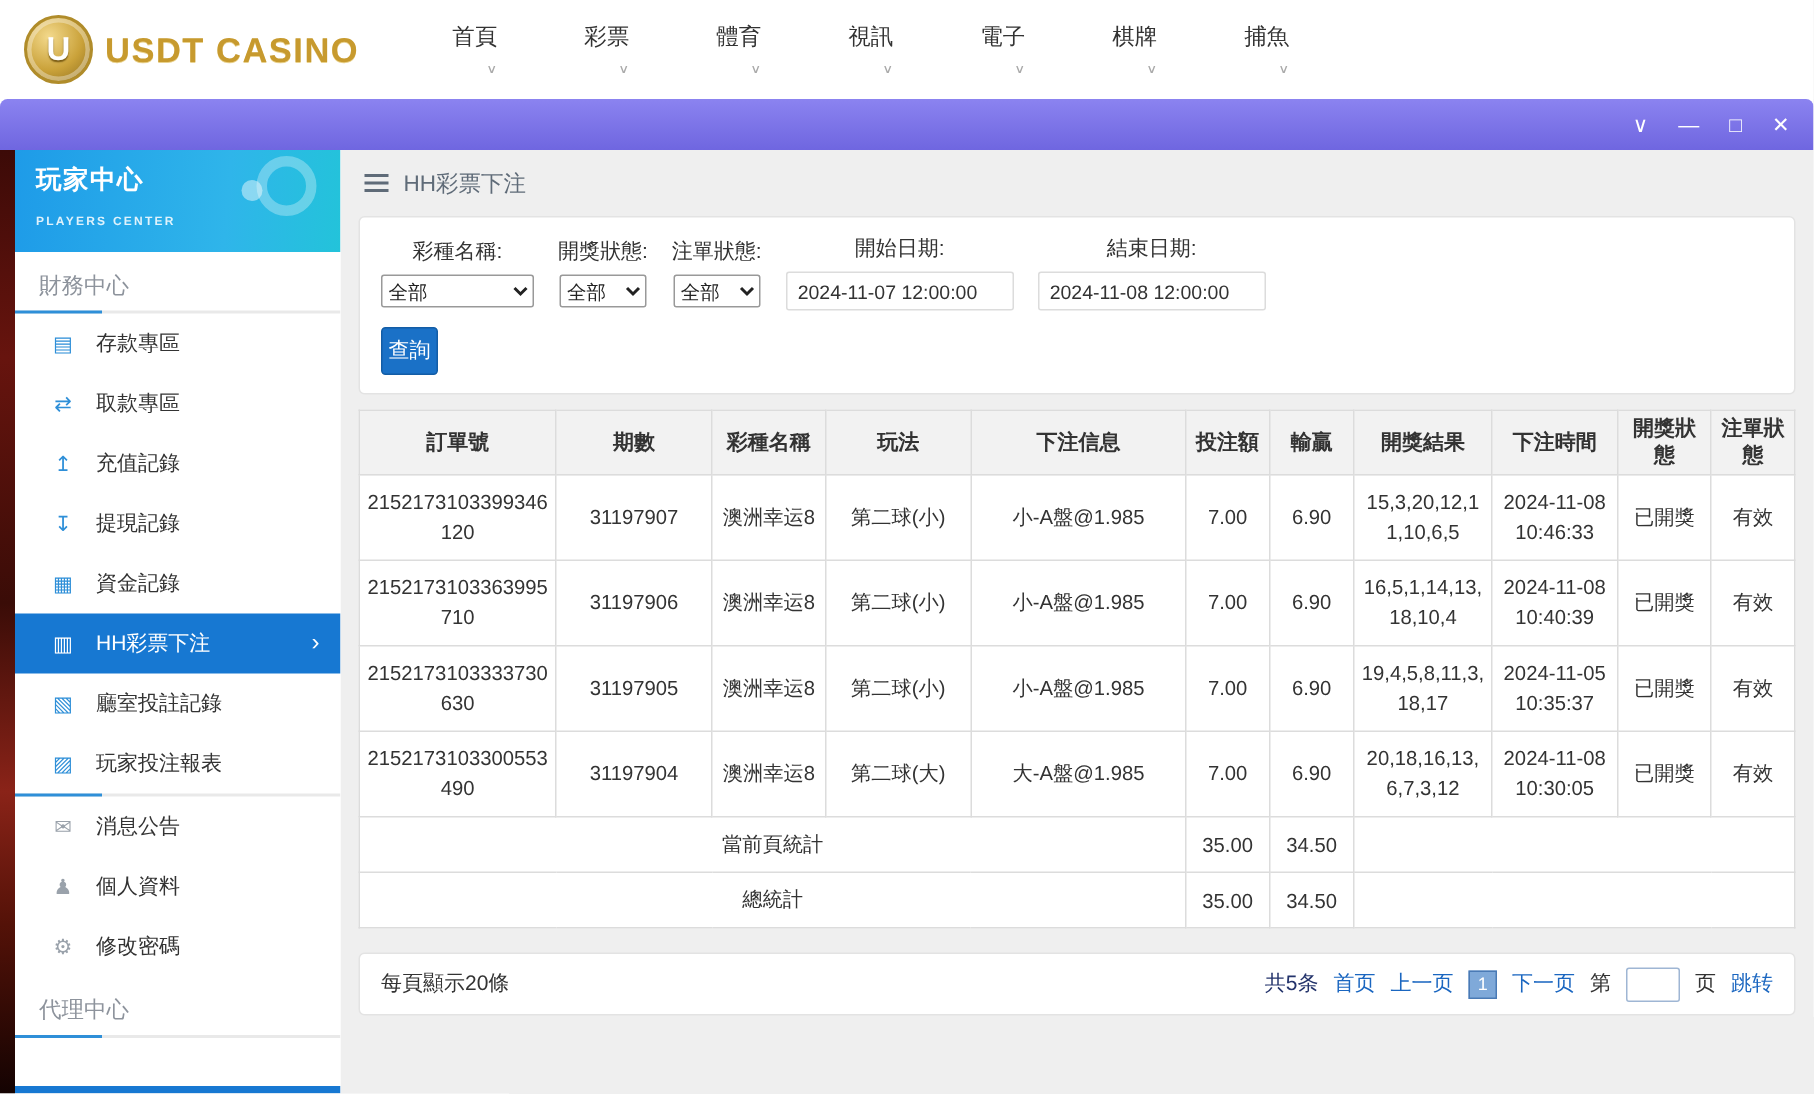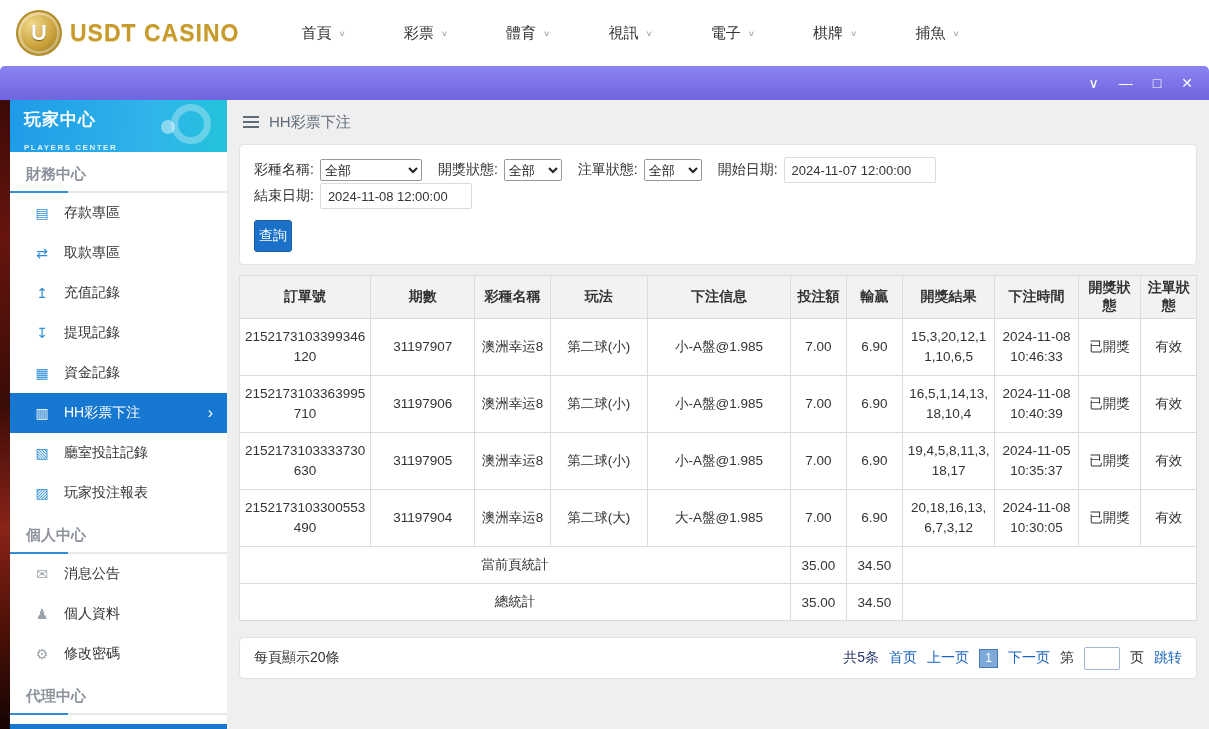--- a/index.html
+++ b/index.html
@@ -10,66 +10,66 @@
   .top-bar { height:66px; background:#fff; display:flex; align-items:center; padding-left:16px; }
   .logo { display:flex; align-items:center; gap:8px; cursor:pointer; }
   .logo-circle { width:46px; height:46px; border-radius:50%;
     background:radial-gradient(circle at 35% 30%, #f3d98c, #caa23a 55%, #8a6a1c);
     border:2px solid #b08c2a; display:flex; align-items:center; justify-content:center;
     box-shadow:inset 0 0 0 3px rgba(255,255,255,.35); }
   .logo-monogram { color:#fff; font-weight:bold; font-size:22px; text-shadow:0 1px 1px #7a5c14; }
   .logo-text { font-size:23px; font-weight:bold; letter-spacing:1px;
     color:#c79a2e; text-shadow:0 1px 0 #e9d28f; }
   .top-nav { display:flex; margin-left:62px; gap:58px; }
-  .nav-item { display:flex; align-items:center; gap:7px; font-size:15px; color:#333; cursor:pointer; }
+  .nav-item { display:flex; align-items:flex-end; gap:7px; font-size:15px; color:#333; cursor:pointer;flex-direction:column; }
   .nav-item .chev { color:#a9a9a9; font-size:10px; transform:scaleY(.8); }
 
   
   .title-bar { height:34px; background:linear-gradient(180deg,#8b83f0,#6f66e0);
     border-radius:5px 5px 0 0; display:flex; align-items:center; justify-content:flex-end;
     padding-right:16px; gap:20px; }
   .wctl { color:#fff; font-size:14px; line-height:1; cursor:pointer; }
 
   
   .app { display:flex; height:629px; }
   .left-strip { width:10px;
     background:linear-gradient(180deg,#3c0a07 0%,#67140e 22%,#3a0c07 48%,#8a2318 68%,#541208 82%,#140302 100%); }
 
   
   .sidebar { width:217px; background:#fff; position:relative; overflow:hidden; }
-  .sidebar-header { height:52px; background:linear-gradient(95deg,#1e9be8 0%,#2fb5ea 65%,#23c3da 100%);
+  .sidebar-header { height:68px; background:linear-gradient(95deg,#1e9be8 0%,#2fb5ea 65%,#23c3da 100%);
     color:#fff; padding:8px 14px; position:relative; overflow:hidden; }
   .sb-title { font-size:17px; font-weight:bold; letter-spacing:1px; }
   .sb-sub { font-size:8px; letter-spacing:1.5px; color:rgba(255,255,255,.85); margin-top:12px;font-weight:bold; }
   .pad-ring { position:absolute; right:16px; top:4px; width:40px; height:40px; border-radius:50%;
     border:7px solid rgba(255,255,255,.30); }
   .pad-dot { position:absolute; right:52px; top:20px; width:14px; height:14px; border-radius:50%;
     background:rgba(255,255,255,.45); }
-  .section-label { color:#8d939c; font-size:15px; padding:13px 16px 7px;font-weight:bold; }
+  .section-label { color:#8d939c; font-size:15px; padding:13px 16px 7px; }
   .section-rule { height:2px; background:#e9e9e9; position:relative; }
   .section-rule::before { content:""; position:absolute; left:0; top:0; width:58px; height:2px; background:#2e8fd8; }
   .menu-item { height:40px; display:flex; align-items:center; padding:0 14px 0 24px; gap:14px;
     font-size:14px; color:#333; cursor:pointer; }
   .mi-icon { width:16px; text-align:center; color:#2e8fd8; font-size:14px; }
   .mi-icon.gray { color:#9aa2ab; }
   .menu-item.active { background:#1778d2; color:#fff; }
   .menu-item.active .mi-icon { color:#fff; }
   .menu-item .arrow { margin-left:auto; font-size:16px; color:#fff; }
   .sidebar-bottom-strip { position:absolute; bottom:0; left:0; right:0; height:5px; background:#1778d2; }
 
   
   .main { flex:1; background:#efefef; padding:0 12px; overflow:hidden; }
   .breadcrumb { height:44px; display:flex; align-items:center; gap:10px; color:#5f6b78; font-size:15px; padding-left:4px; }
   .hamburger { width:16px; height:2px; background:#5f6b78; position:relative; cursor:pointer; }
   .hamburger::before, .hamburger::after { content:""; position:absolute; left:0; width:16px; height:2px; background:#5f6b78; }
   .hamburger::before { top:-5px; } .hamburger::after { top:5px; }
 
   .filter-panel { background:#fff; border:1px solid #e3e3e3; border-radius:4px; padding:12px 14px 12px; }
   .filter-row { display:flex; align-items:center; flex-wrap:wrap; font-size:14px; color:#333; }
-  .fg { display:flex; align-items:center; gap:6px; margin-right:16px; }
+  .fg { display:flex; align-items:center; gap:6px; margin-right:16px;flex-direction:column; }
   select.sel { height:22px; border:1px solid #999; border-radius:2px; font-size:13px; color:#222; background:#fff; }
   select.sel.wide { width:102px; }
   select.sel.narrow { width:58px; }
   input.date { height:26px; width:152px; border:1px solid #dcdcdc; border-radius:2px;
     padding:2px 7px; font-size:13px; color:#333; }
   .query-btn { margin-top:11px; background:#1a71c7; color:#fff; border:1px solid #135da6;
     border-radius:3px; padding:6px 4px; font-size:14px; cursor:pointer; }
 
   .table-wrap { margin-top:10px; }
   table.bets { width:100%; border-collapse:collapse; table-layout:fixed; background:#fff; }
@@ -179,21 +179,20 @@
           <span class="arrow">›</span>
         </div>
         <div class="menu-item">
           <span class="mi-icon">▧</span>
           <span>廳室投註記錄</span>
         </div>
         <div class="menu-item">
           <span class="mi-icon">▨</span>
           <span>玩家投注報表</span>
         </div>
-        <div class="section-label">個人中心</div>
         <div class="section-rule"></div>
         <div class="menu-item">
           <span class="mi-icon gray">✉</span>
           <span>消息公告</span>
         </div>
         <div class="menu-item">
           <span class="mi-icon gray">♟</span>
           <span>個人資料</span>
         </div>
         <div class="menu-item">

